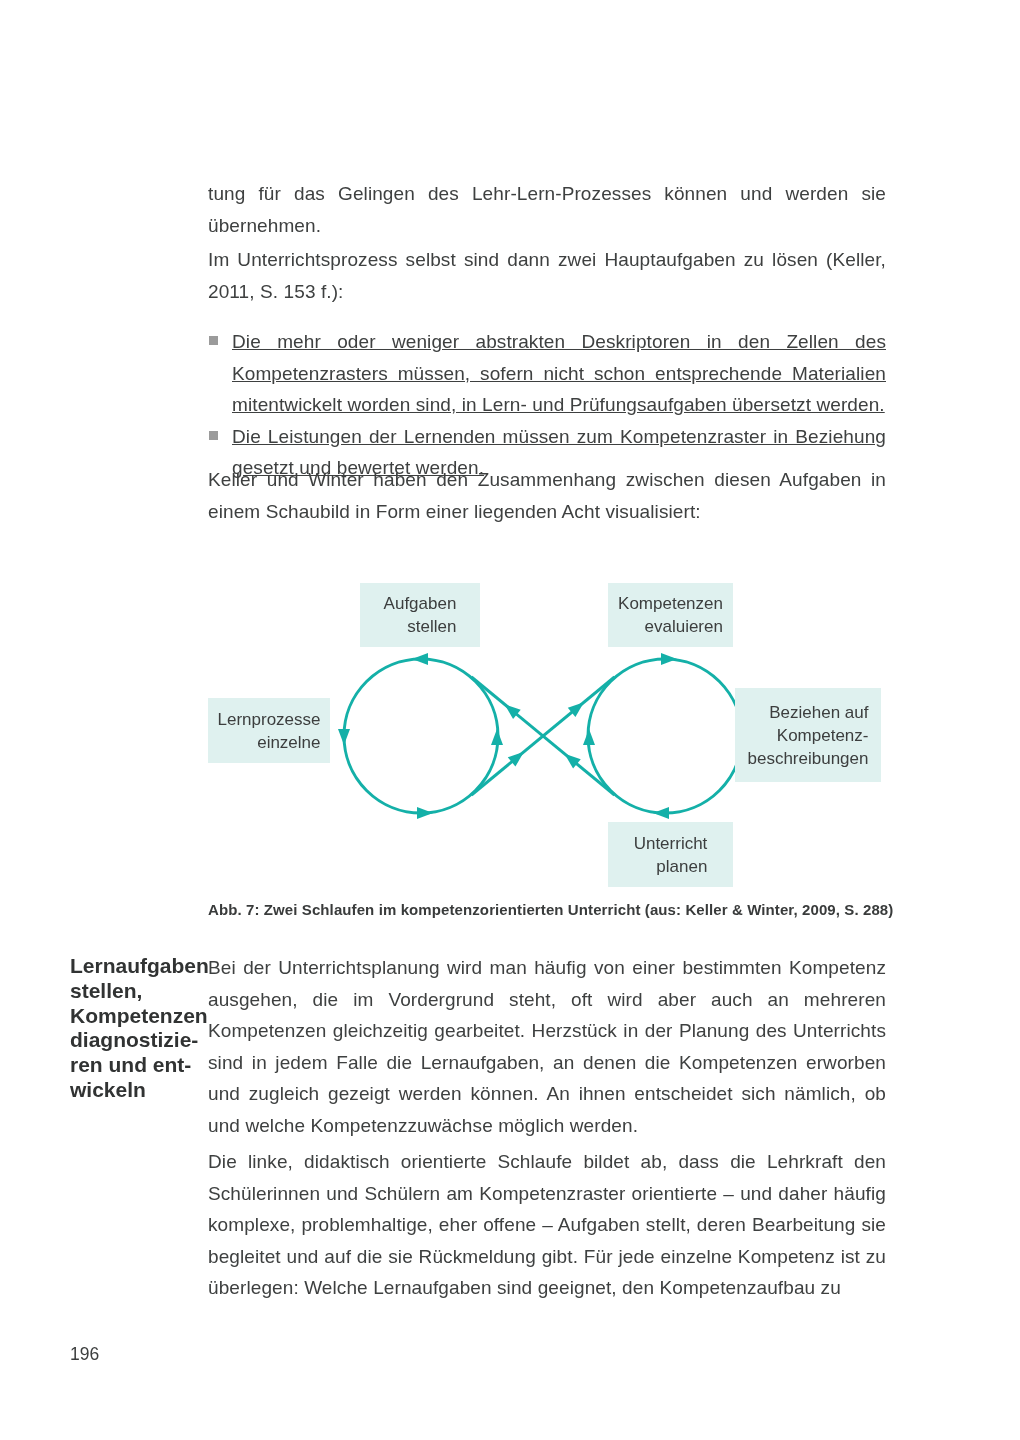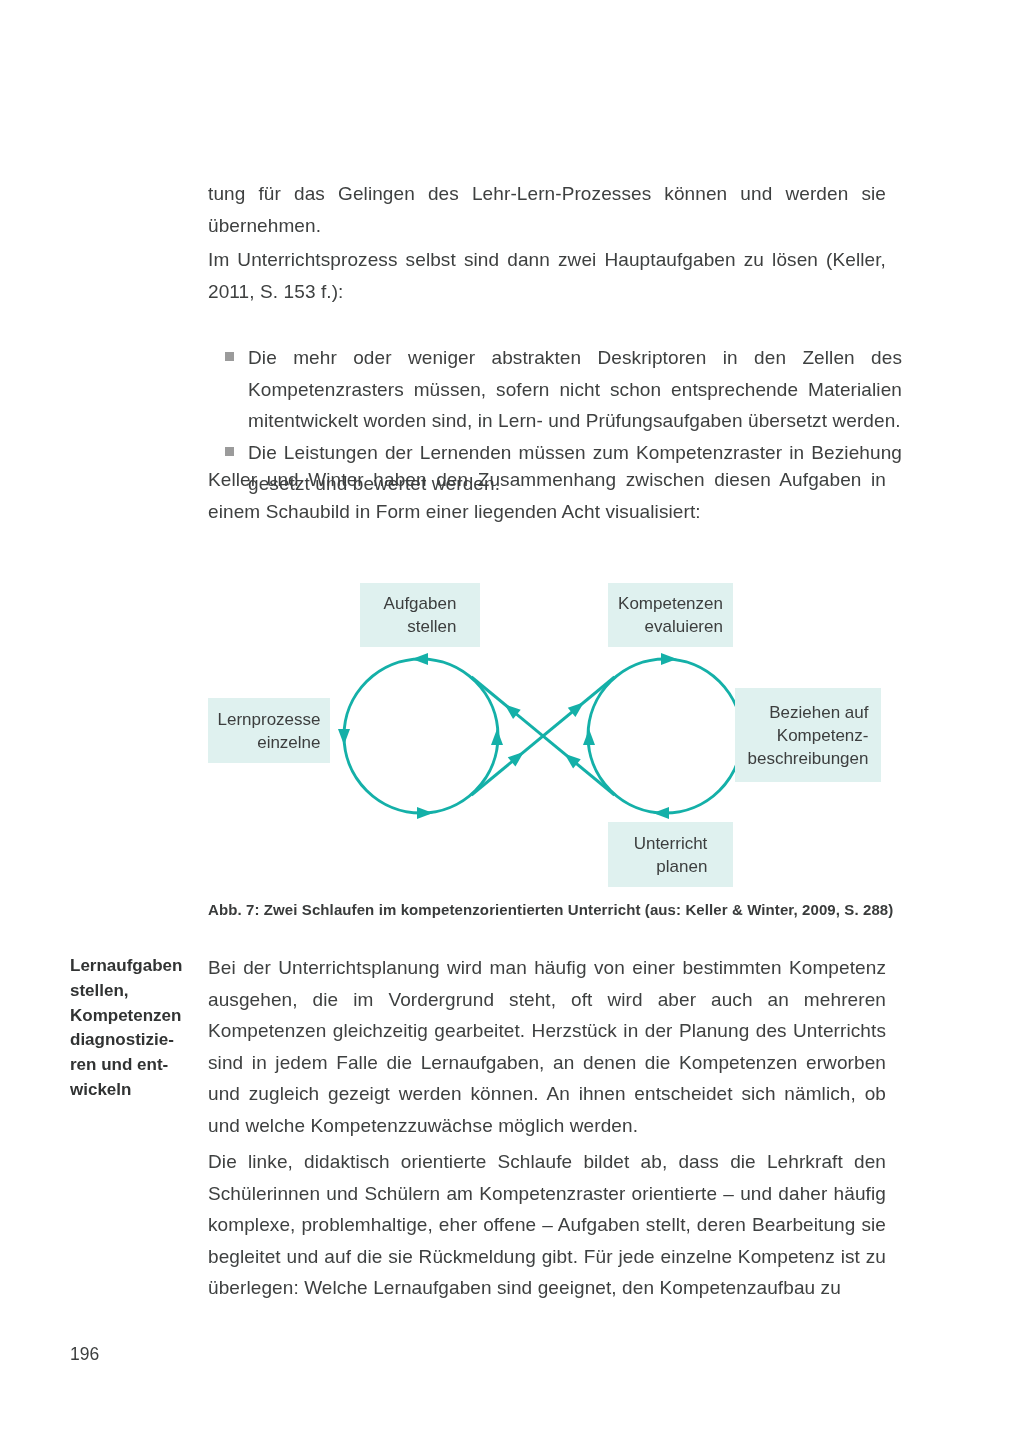--- a/index.html
+++ b/index.html
@@ -25,21 +25,21 @@
   .logo i:nth-child(2){width:5px;}
   .logo i:nth-child(3){width:8px;}
   .logo i:nth-child(4){width:18px;margin-right:0;}
   .hdr-title{font-style:italic;font-size:20px;color:#8F9394;letter-spacing:.3px;}
   
   .col{position:absolute;left:208px;width:678px;}
   .para{
     font-size:19px;line-height:31.5px;text-align:justify;
     letter-spacing:.1px;color:var(--ink);
   }
-  .bullets{margin:16px;padding:0;list-style:none;}
+  .bullets{margin:0;padding:0;list-style:none;text-decoration:underline;}
   .bullet{display:flex;}
   .bullet .marker{
     flex:0 0 24px;position:relative;
   }
   .bullet .marker::before{
     content:"";position:absolute;left:1px;top:10px;width:9px;height:9px;background:#9B9B9B;
   }
   .bullet .btext{flex:1;font-size:19px;line-height:31.5px;text-align:justify;letter-spacing:.1px;}
   
   .figure{position:absolute;left:208px;top:580px;width:678px;height:310px;}
@@ -58,21 +58,21 @@
   .n4{left:527px;top:108px;width:146px;height:94px;}
   .n5{left:152px;top:242px;width:120px;height:65px;}
   .n6{left:400px;top:242px;width:125px;height:65px;}
   .caption{
     position:absolute;left:208px;top:901px;width:690px;
     font-size:15px;font-weight:700;color:#393B3B;letter-spacing:.1px;
   }
   
   .margin-note{
     position:absolute;left:70px;top:954px;width:130px;
-    font-size:17px;line-height:24.8px;font-weight:700;color:#313333;
+    font-size:21px;line-height:24.8px;font-weight:700;color:#313333;
     white-space:pre-line;
   }
   .pagenum{position:absolute;left:70px;top:1344px;font-size:17.5px;color:#3C3E3E;}
 </style>
 </head>
 <body>
 
 <div class="page">
 
 

